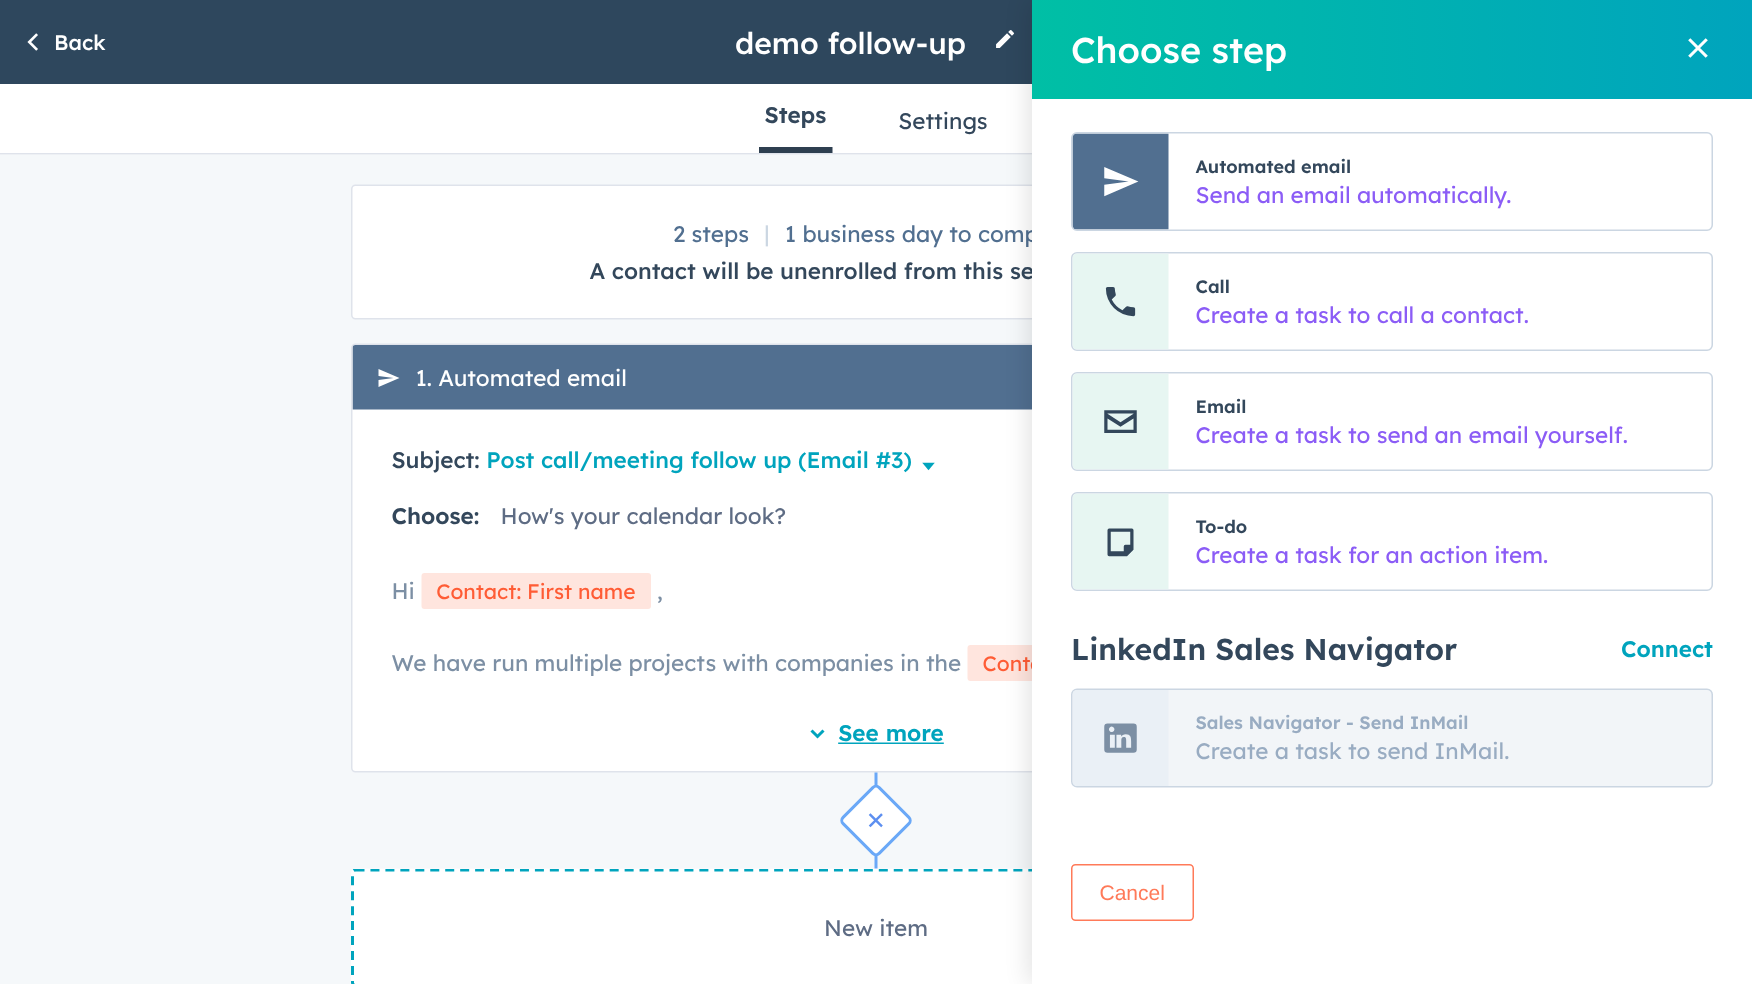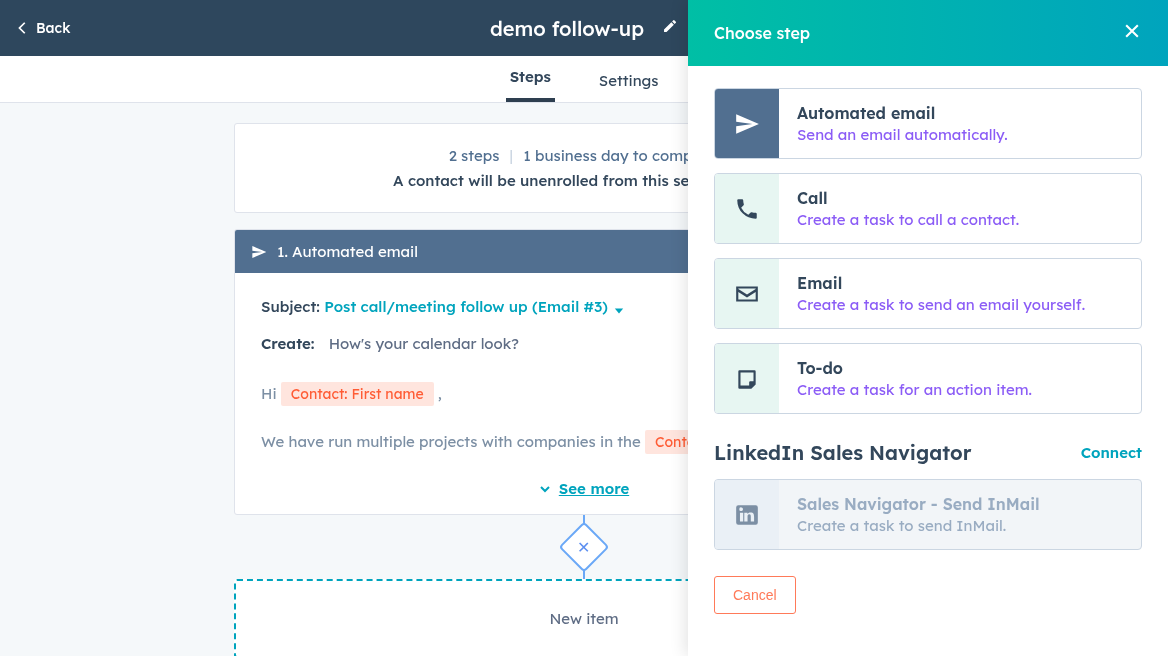--- a/index.html
+++ b/index.html
@@ -62,30 +62,30 @@
 
   
   .connector{display:flex;flex-direction:column;align-items:center;margin-top:0;}
   .vline{width:2px;height:14px;background:#6aa8f7;}
   .diamond{width:32px;height:32px;border:2px solid #6aa8f7;background:#fff;transform:rotate(45deg);display:flex;align-items:center;justify-content:center;cursor:pointer;border-radius:4px;}
   .diamond span{transform:rotate(-45deg);color:#5d8ff0;font-size:16px;font-weight:400;line-height:1;}
   .new-item-card{margin-top:0;border:2px dashed var(--teal);border-radius:3px;background:#fff;padding:28px;text-align:center;color:#5e6c84;font-size:15px;}
 
   
   .panel{position:absolute;top:0;right:0;width:480px;height:656px;background:#fff;box-shadow:-2px 0 16px rgba(0,0,0,0.12);display:flex;flex-direction:column;}
-  .panel-header{height:66px;background:linear-gradient(90deg,#00bfa5 0%,#00a4bd 100%);color:#fff;display:flex;align-items:center;justify-content:space-between;padding:0 26px;font-size:16px;font-weight:500;}
+  .panel-header{height:66px;background:linear-gradient(90deg,#00bfa5 0%,#00a4bd 100%);color:#fff;display:flex;align-items:center;justify-content:space-between;padding:0 26px;font-size:24px;font-weight:500;}
   .panel-close{cursor:pointer;}
   .panel-close svg{width:20px;height:20px;}
   .panel-body{flex:1;overflow:auto;padding:22px 26px 10px;}
 
   .choice{display:flex;border:1px solid var(--border);border-radius:4px;margin-bottom:14px;overflow:hidden;cursor:pointer;background:#fff;}
   .choice-icon{width:64px;background:var(--mint);display:flex;align-items:center;justify-content:center;flex-shrink:0;}
   .choice-icon svg{width:26px;height:26px;fill:#33475b;}
   .choice-text{padding:14px 18px;}
-  .choice-title{font-weight:600;color:var(--body);font-size:16px;margin-bottom:2px;}
+  .choice-title{font-weight:600;color:var(--body);font-size:12px;margin-bottom:2px;}
   .choice-sub{color:#8b5cf6;font-size:15px;}
   .choice.primary .choice-icon{background:#516f90;}
   .choice.primary .choice-icon svg{fill:#fff;}
   .choice.disabled{background:#f2f5f8;cursor:default;}
   .choice.disabled .choice-title,.choice.disabled .choice-sub{color:#99acc2;}
   .choice.disabled .choice-icon{background:#eaf0f6;}
   .choice.disabled .choice-icon svg{fill:#7c8fa4;}
 
   .section-row{display:flex;align-items:center;justify-content:space-between;margin:26px 0 14px;}
   .section-title{font-weight:600;color:var(--body);font-size:20px;}
@@ -141,21 +141,21 @@
         <div class="template-row">
           <span>Subject:</span>
           <span class="template-link">
             <span>Post call/meeting follow up (Email #3)</span>
             <svg viewBox="0 0 12 12" fill="currentColor">
                 <path d="M1 3 L6 9 L11 3 Z"></path>
               </svg>
           </span>
         </div>
         <div class="subject-row">
-          <span class="subject-label">Create:</span>
+          <span class="subject-label">Choose:</span>
           <span>How's your calendar look?</span>
         </div>
         <div class="email-body">
           <div>
             <span>Hi </span>
             <span class="token">Contact: First name</span>
             <span> ,</span>
           </div>
           <div style="height:18px"></div>
           <div>

